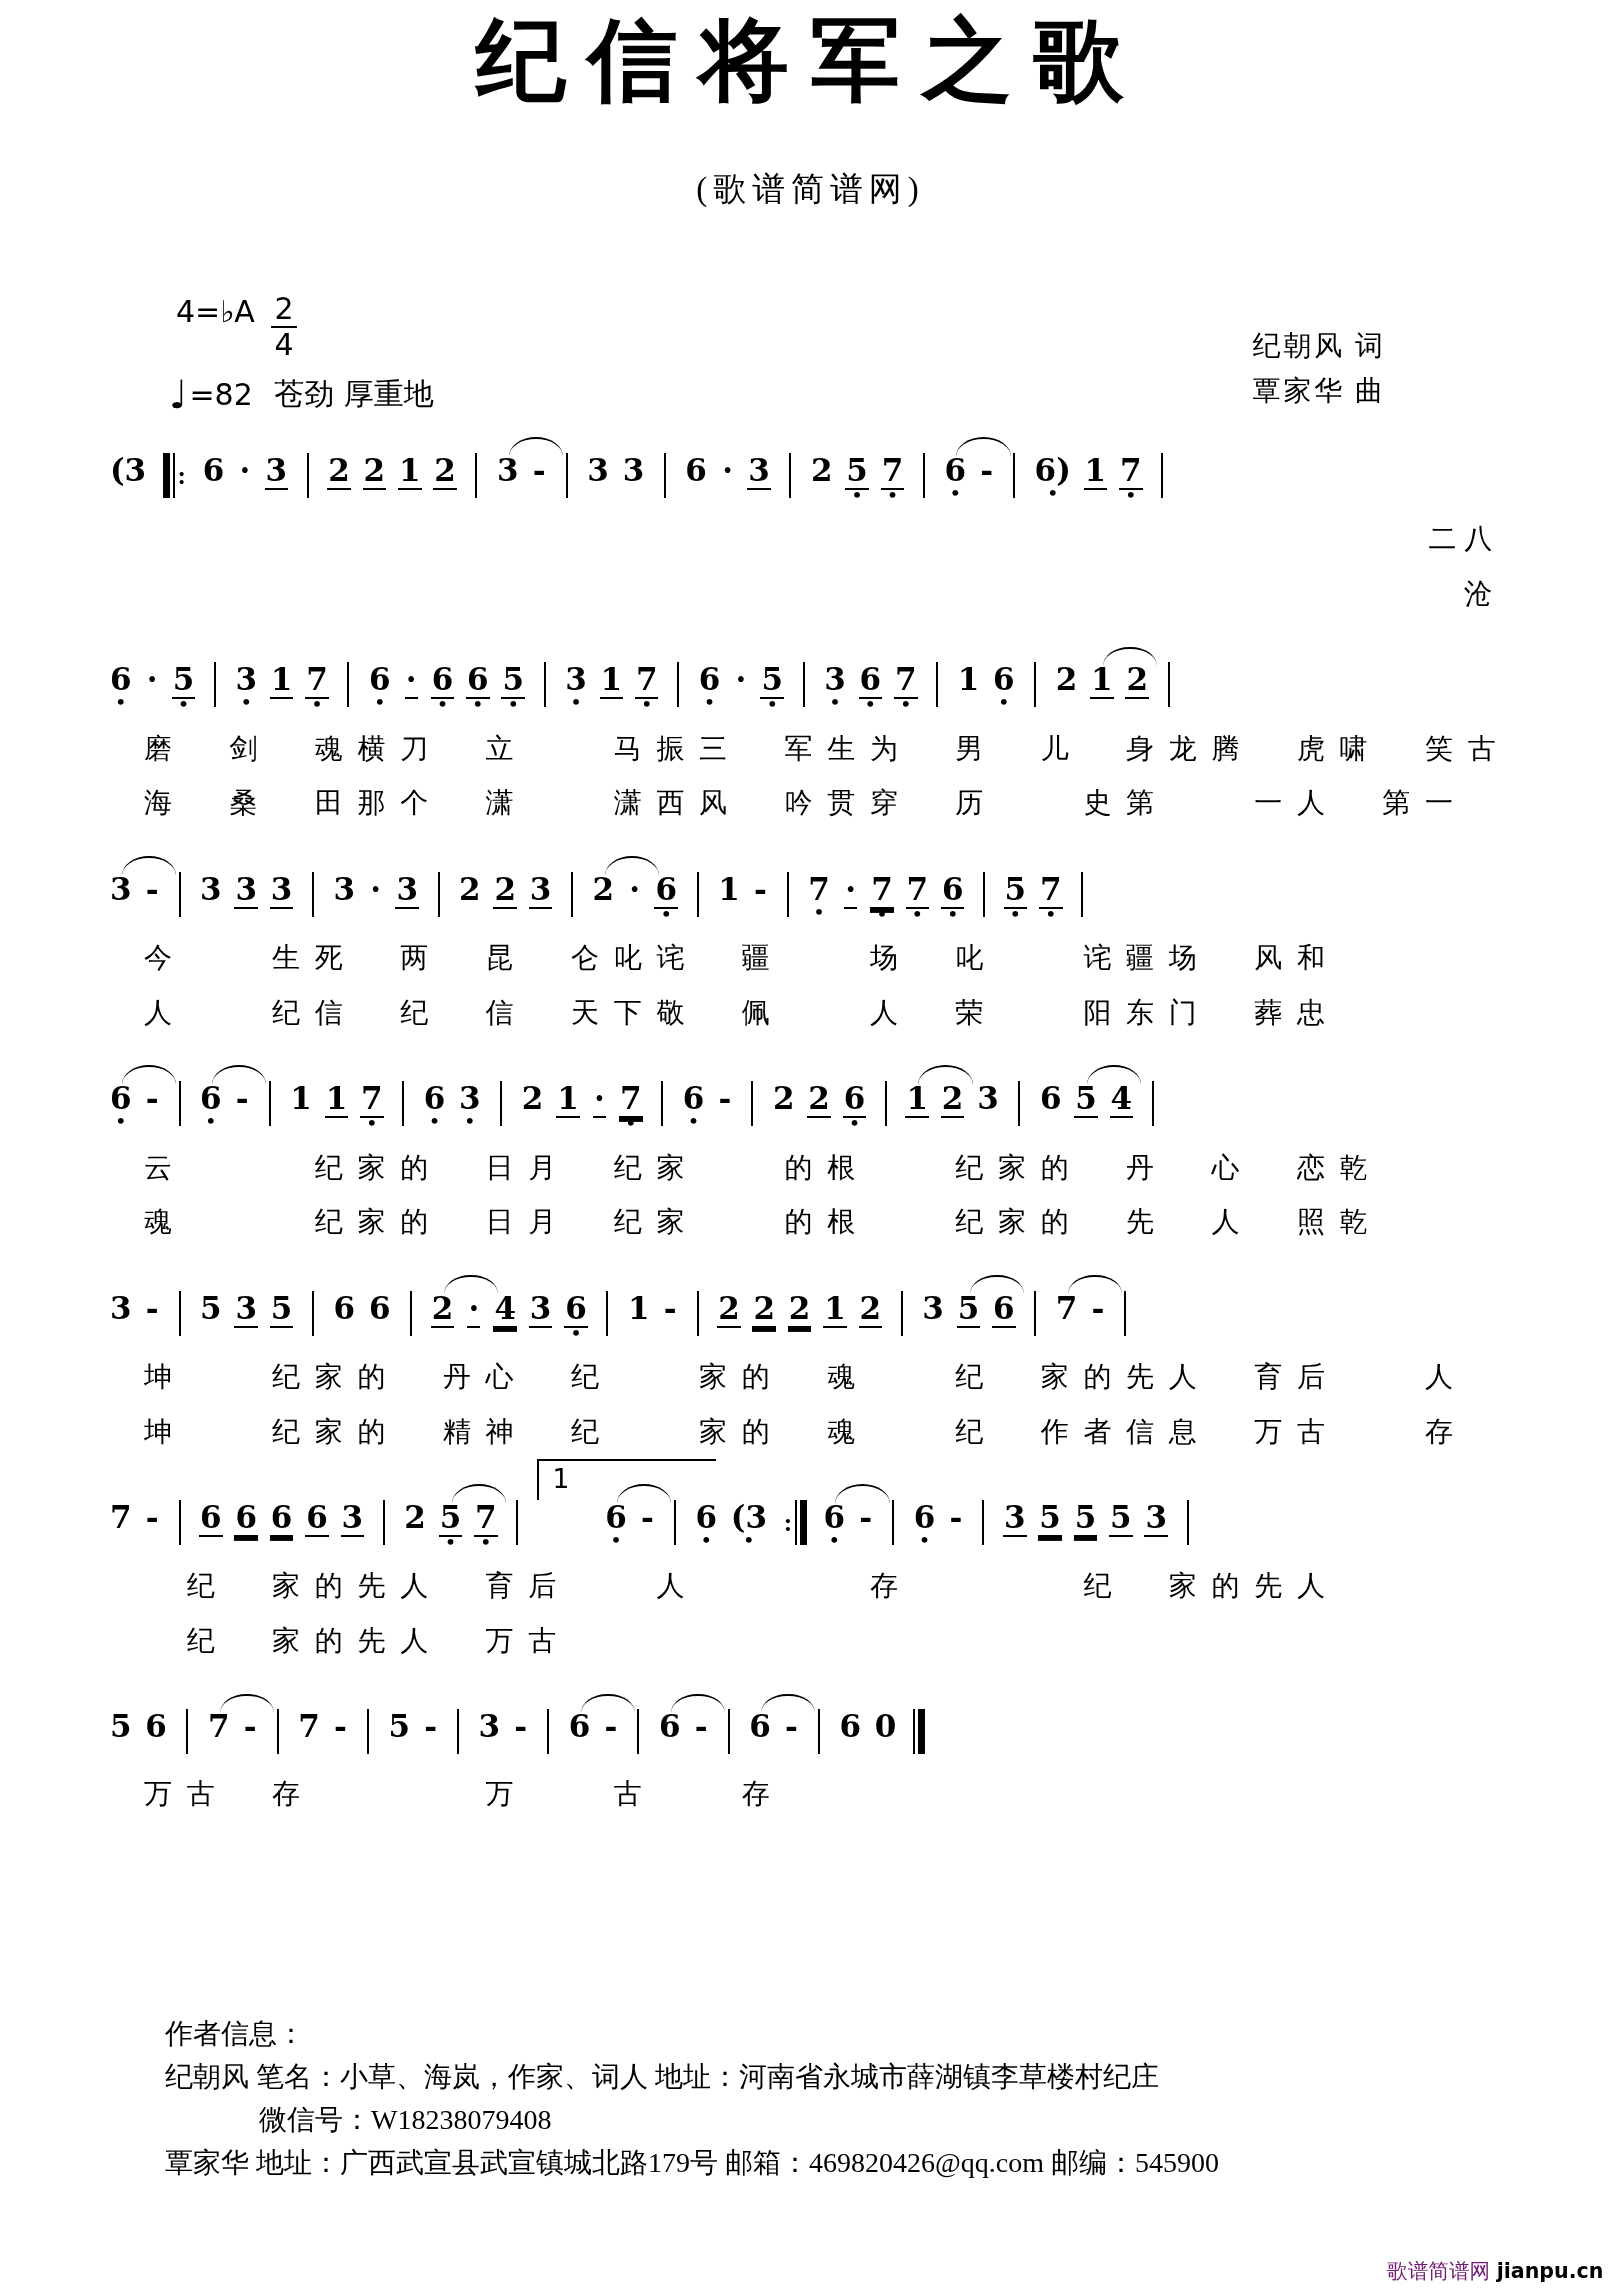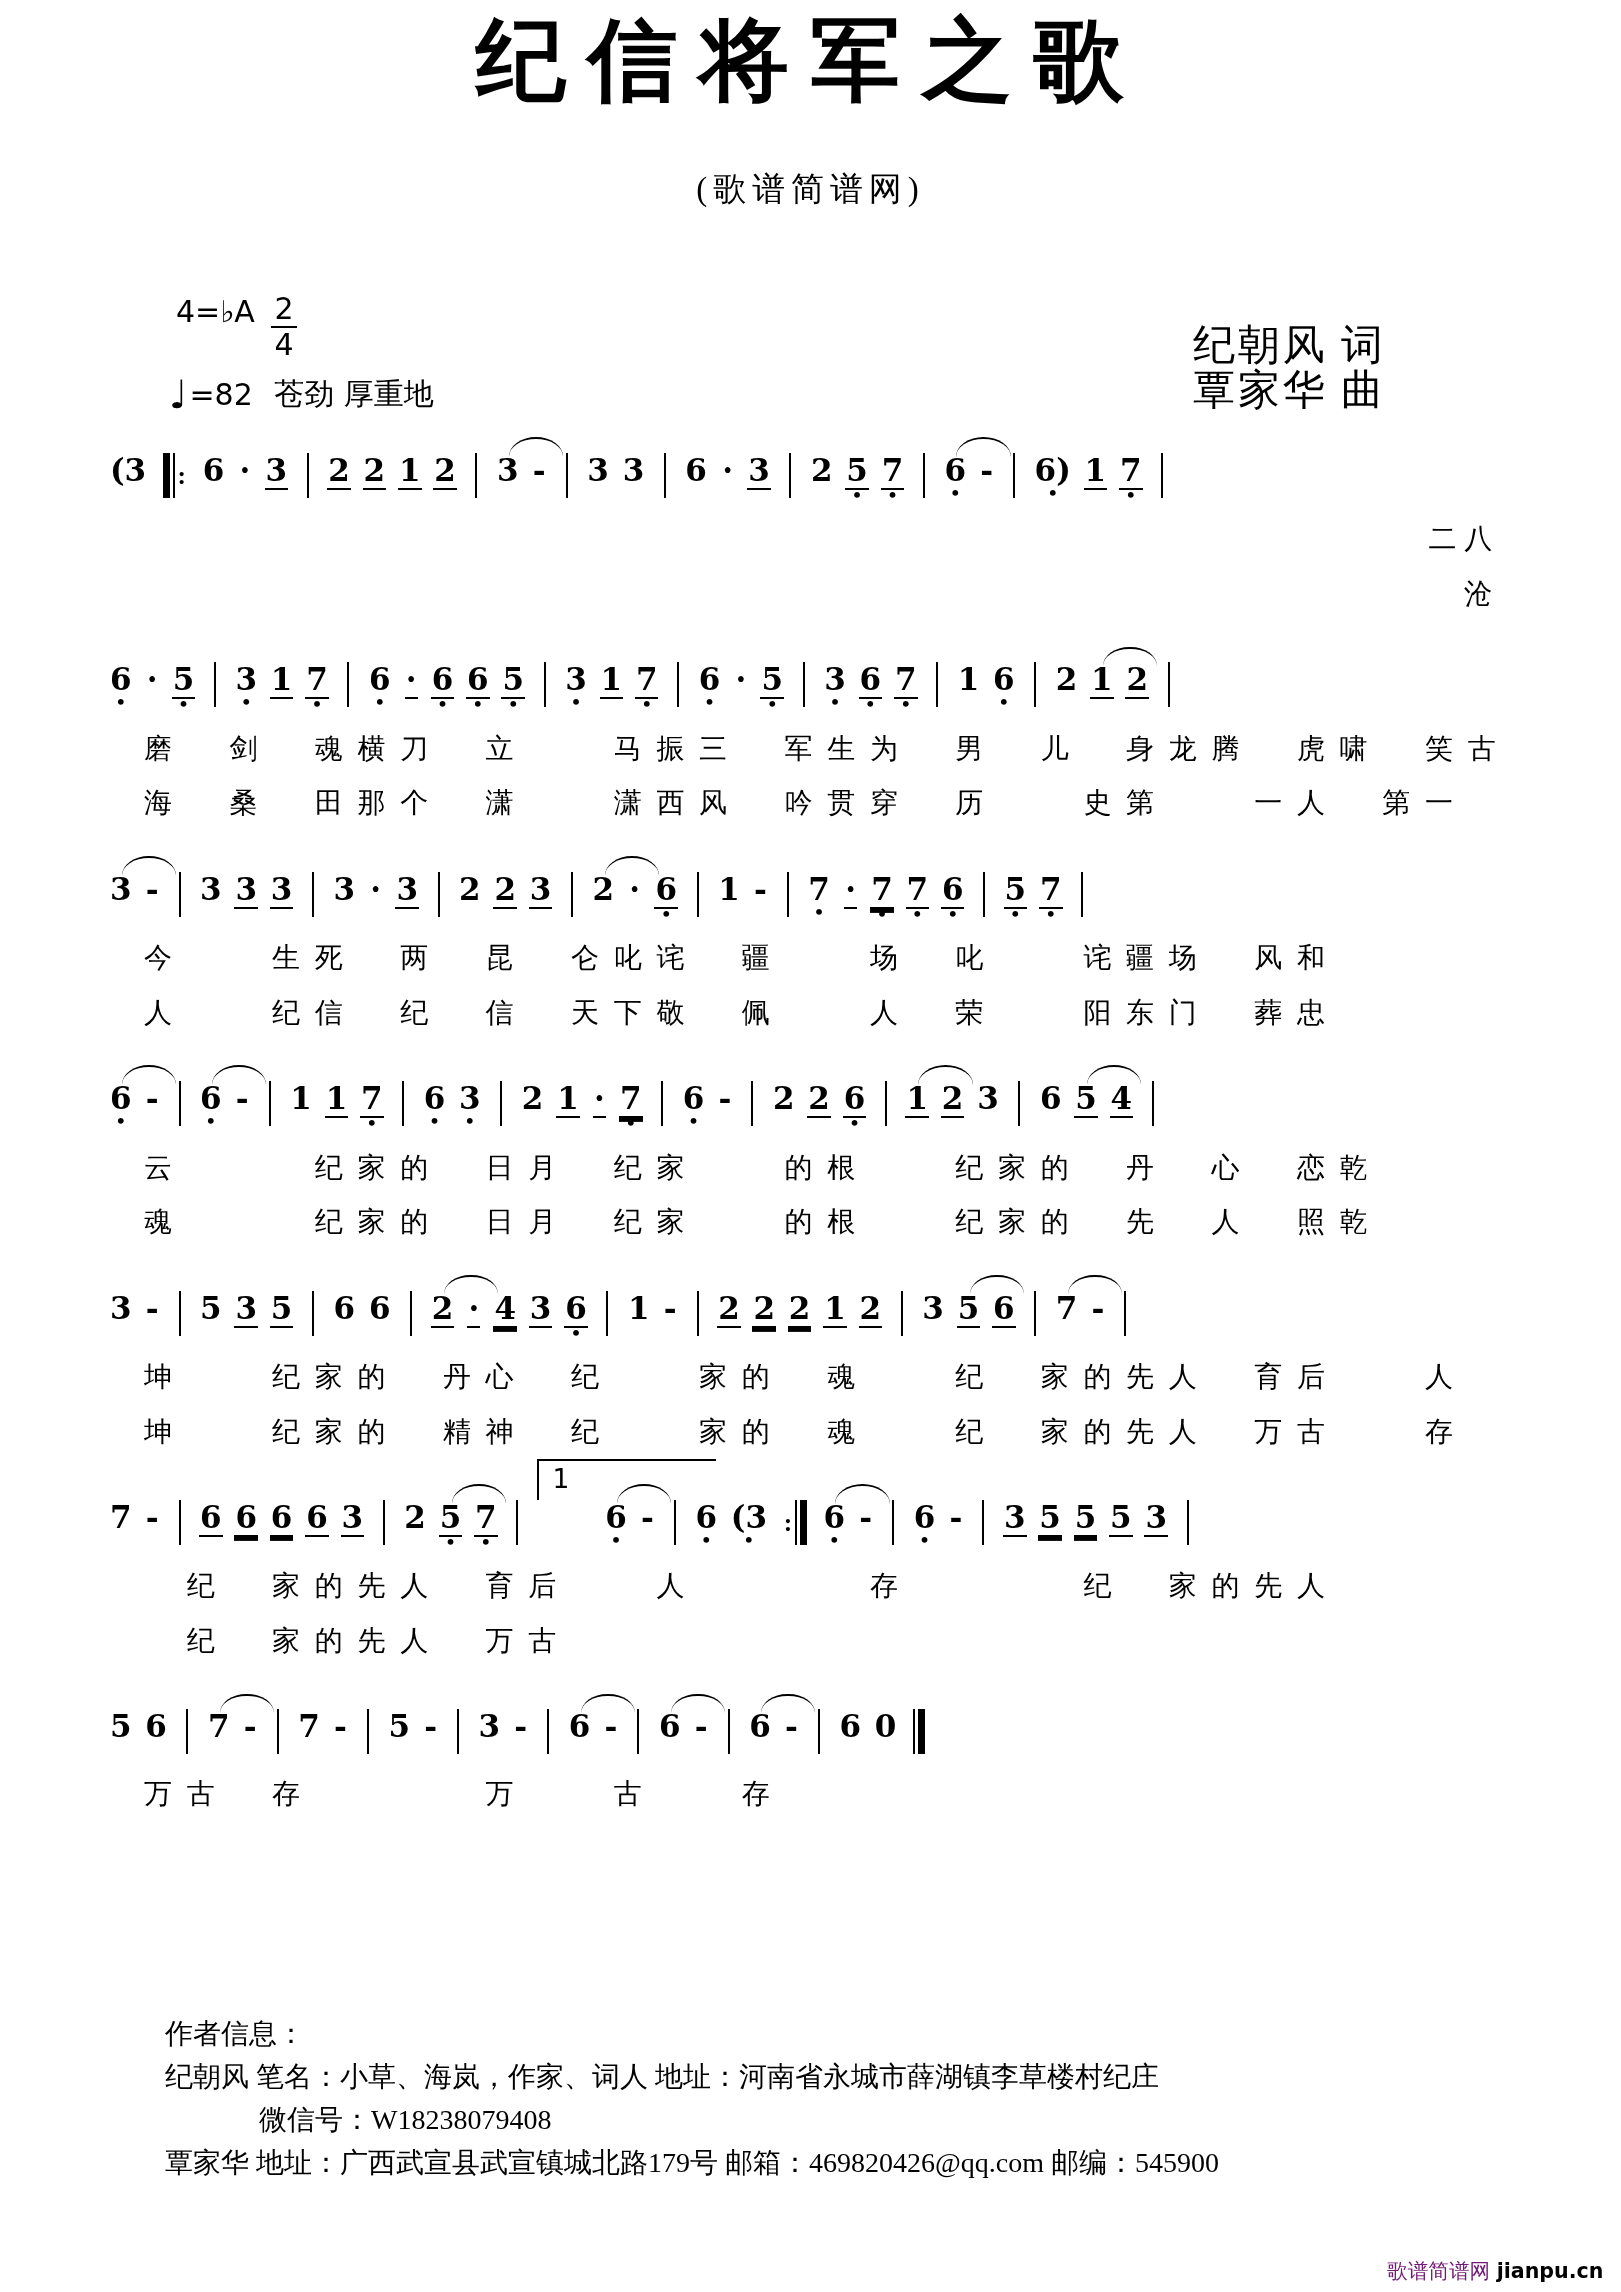--- a/index.html
+++ b/index.html
@@ -14,21 +14,21 @@
   .subtitle { text-align:center; margin-top:45px; font-size:33px; letter-spacing:5.9px; }
 
   .keyblock { position:absolute; left:176px; top:294px; display:flex; align-items:flex-start;
     font-family:"DejaVu Sans", sans-serif; font-size:30px; }
   .timesig { display:inline-flex; flex-direction:column; align-items:center; margin-left:15.7px; line-height:1; }
   .timesig .num { border-bottom:2px solid #000; padding:0 3.9px 2px; }
   .timesig .den { padding-top:2px; }
   .temporow { position:absolute; left:169px; top:372px; font-size:30px;
     font-family:"DejaVu Sans", sans-serif; display:flex; align-items:center; }
   .temporow .glyph { font-size:39px; margin-right:2px; }
-  .credits { position:absolute; right:235px; top:323px; font-size:42px; line-height:45px;
+  .credits { position:absolute; right:235px; top:323px; font-size:28px; line-height:45px;
     letter-spacing:2.9px; text-align:center; }
 
   .score { position:absolute; left:103px; right:54px; top:453px; }
   .system { margin-bottom:27.4px; min-height:182px; position:relative; }
   .system.sys-6 { min-height:127px; }
   .notes { display:flex; align-items:flex-start; flex-wrap:nowrap; }
   .tok { display:inline-flex; flex-direction:column; align-items:center;
     margin:0 5.9px; position:relative; min-width:15.7px; }
   .main { font-weight:bold; font-size:31px; line-height:35px; padding:0 1px;
     font-family:"DejaVu Serif", serif; }
@@ -632,21 +632,21 @@
           <span class="main u0">7</span>
           <span class="below"></span>
         </span>
         <span class="tok">
           <span class="main u0">-</span>
           <span class="below"></span>
         </span>
         <span class="barline"></span>
       </div>
       <div class="lyrics row0">坤　　纪家的　丹心　纪　　家的　魂　　纪　家的先人　育后　　人</div>
-      <div class="lyrics row1">坤　　纪家的　精神　纪　　家的　魂　　纪　家的先人　万古　　存</div>
+      <div class="lyrics row1">坤　　纪家的　精神　纪　　家的　魂　　纪　作者信息　万古　　存</div>
     </div>
     <div class="system sys-5">
       <div class="notes">
         <span class="tok">
           <span class="main u0">7</span>
           <span class="below"></span>
         </span>
         <span class="tok">
           <span class="main u0">-</span>
           <span class="below"></span>

